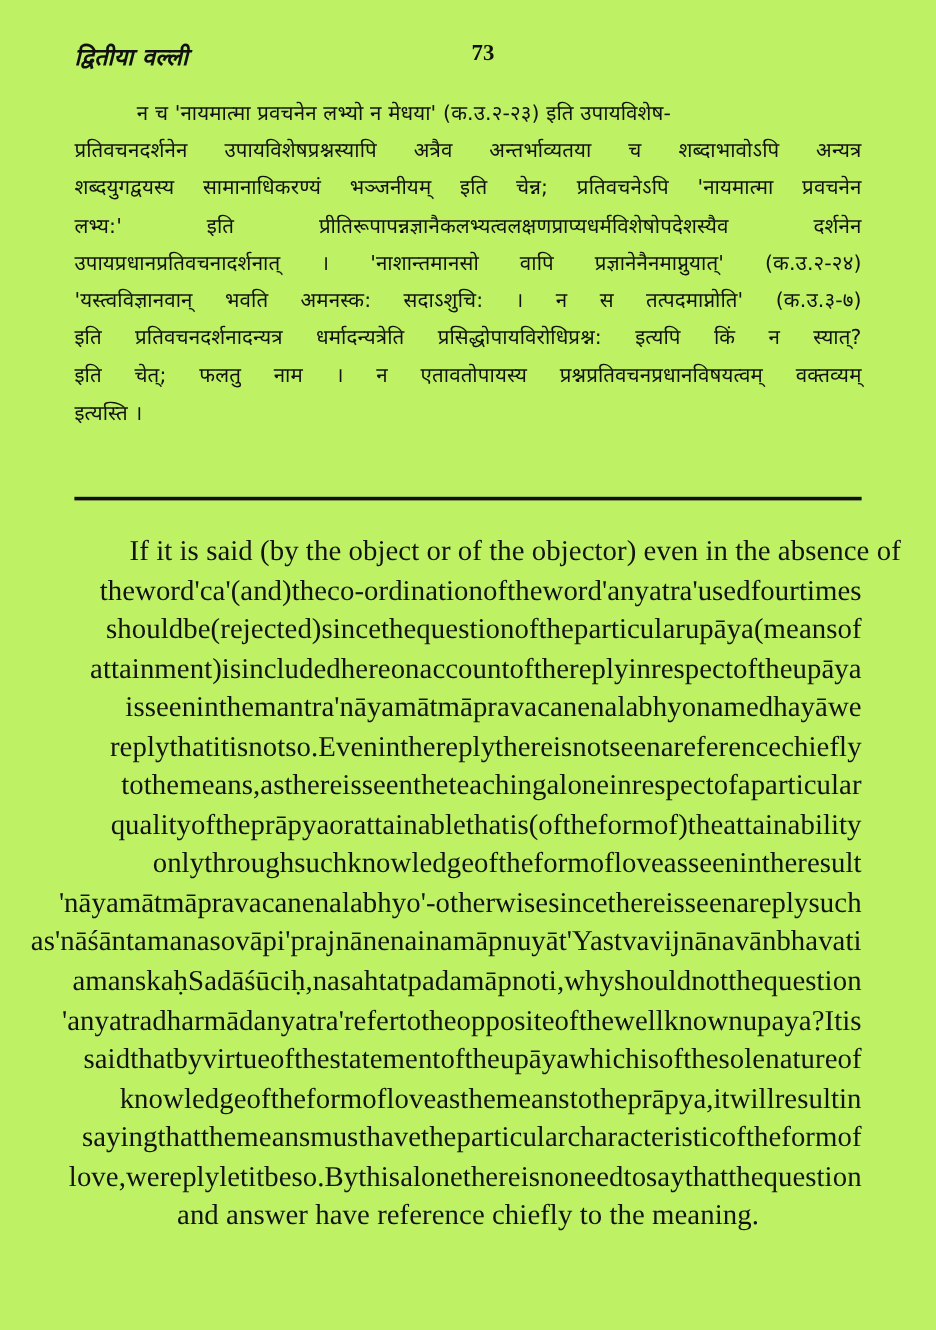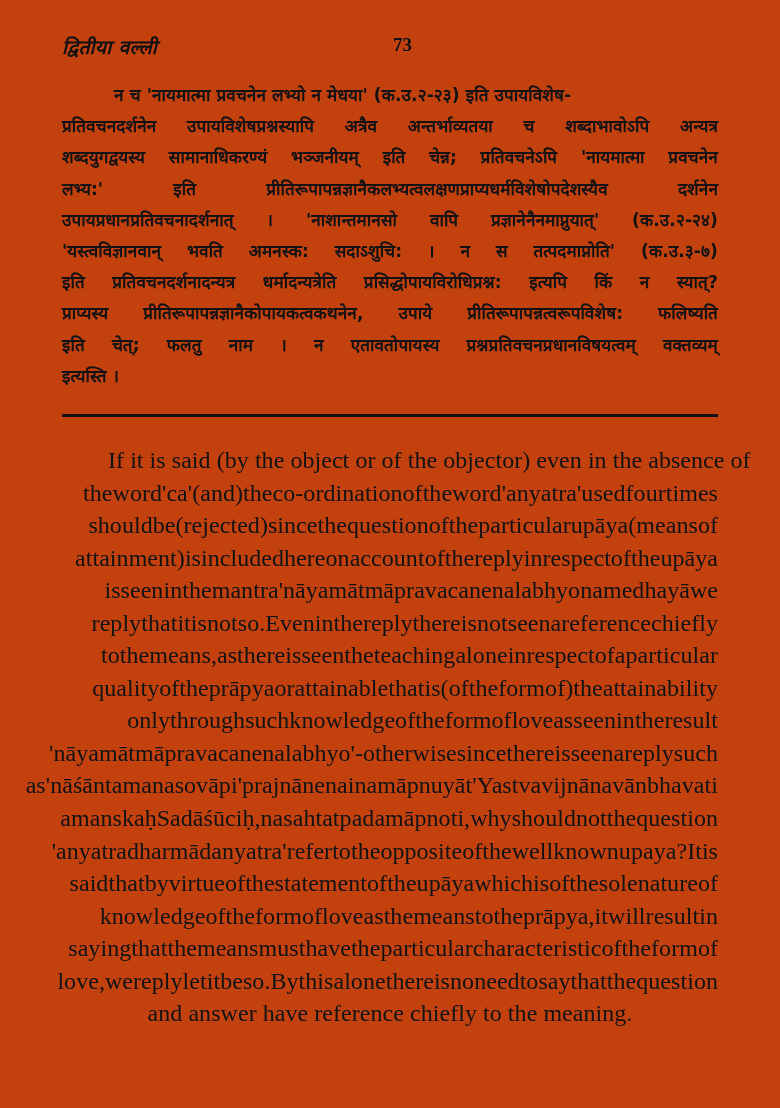--- a/index.html
+++ b/index.html
@@ -12,21 +12,21 @@
     height: 1108px;
     position: relative;
     overflow: hidden;
     font-family: "Liberation Serif", "DejaVu Serif", serif;
     color: #1a1a1a;
   }
 
   .page {
     position: absolute;
     inset: 0;
-    background: #c2410c;
+    background: #bef264;
     padding: 0;
   }
 
   
   .running-head {
     position: absolute;
     top: 33px;
     left: 62px;
     right: 62px;
     height: 30px;
@@ -59,21 +59,20 @@
     left: 62px;
     width: 656px;
   }
   .skt-line {
     font-family: "DejaVu Sans", "Liberation Sans", sans-serif;
     font-size: 17.1px;
     line-height: 31.2px;
     color: #121212;
     white-space: nowrap;
     letter-spacing: 0.1px;
-    font-weight: bold;
   }
   .skt-line.justify-spread {
     display: flex;
     justify-content: space-between;
     white-space: normal;
   }
   .skt-line.justify-spread > span { white-space: nowrap; }
   .skt-line.indented { padding-left: 52px; }
 
   
@@ -168,27 +167,20 @@
       </div>
     <div class="skt-line justify-spread">
         <span>इति</span>
         <span>प्रतिवचनदर्शनादन्यत्र</span>
         <span>धर्मादन्यत्रेति</span>
         <span>प्रसिद्धोपायविरोधिप्रश्न:</span>
         <span>इत्यपि</span>
         <span>किं</span>
         <span>न</span>
         <span>स्यात्?</span>
-      </div>
-    <div class="skt-line justify-spread">
-        <span>प्राप्यस्य</span>
-        <span>प्रीतिरूपापन्नज्ञानैकोपायकत्वकथनेन,</span>
-        <span>उपाये</span>
-        <span>प्रीतिरूपापन्नत्वरूपविशेष:</span>
-        <span>फलिष्यति</span>
       </div>
     <div class="skt-line justify-spread">
         <span>इति</span>
         <span>चेत्;</span>
         <span>फलतु</span>
         <span>नाम</span>
         <span>।</span>
         <span>न</span>
         <span>एतावतोपायस्य</span>
         <span>प्रश्नप्रतिवचनप्रधानविषयत्वम्</span>

